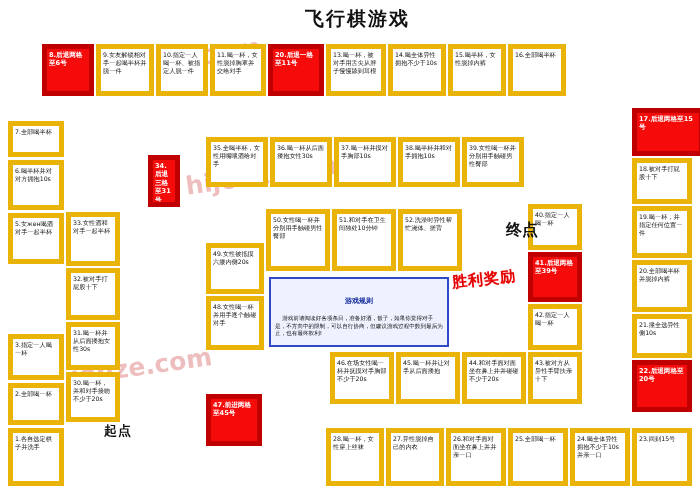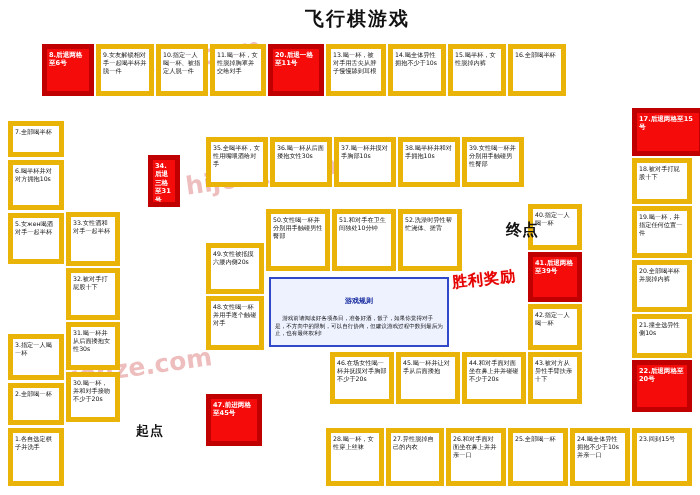--- a/index.html
+++ b/index.html
@@ -56,21 +56,20 @@
   }
   .label{
     position:absolute;
     font-weight:bold;
     color:#111;
   }
   .label.start{
     font-size:13px;
     line-height:1.05;
     letter-spacing:1px;
-    margin-left:32px;
   }
   .label.end{
     font-size:16px;
     line-height:1.05;
     margin-left:14px;
   }
   .reward{
     position:absolute;
     color:#e50000;
     font-weight:bold;

